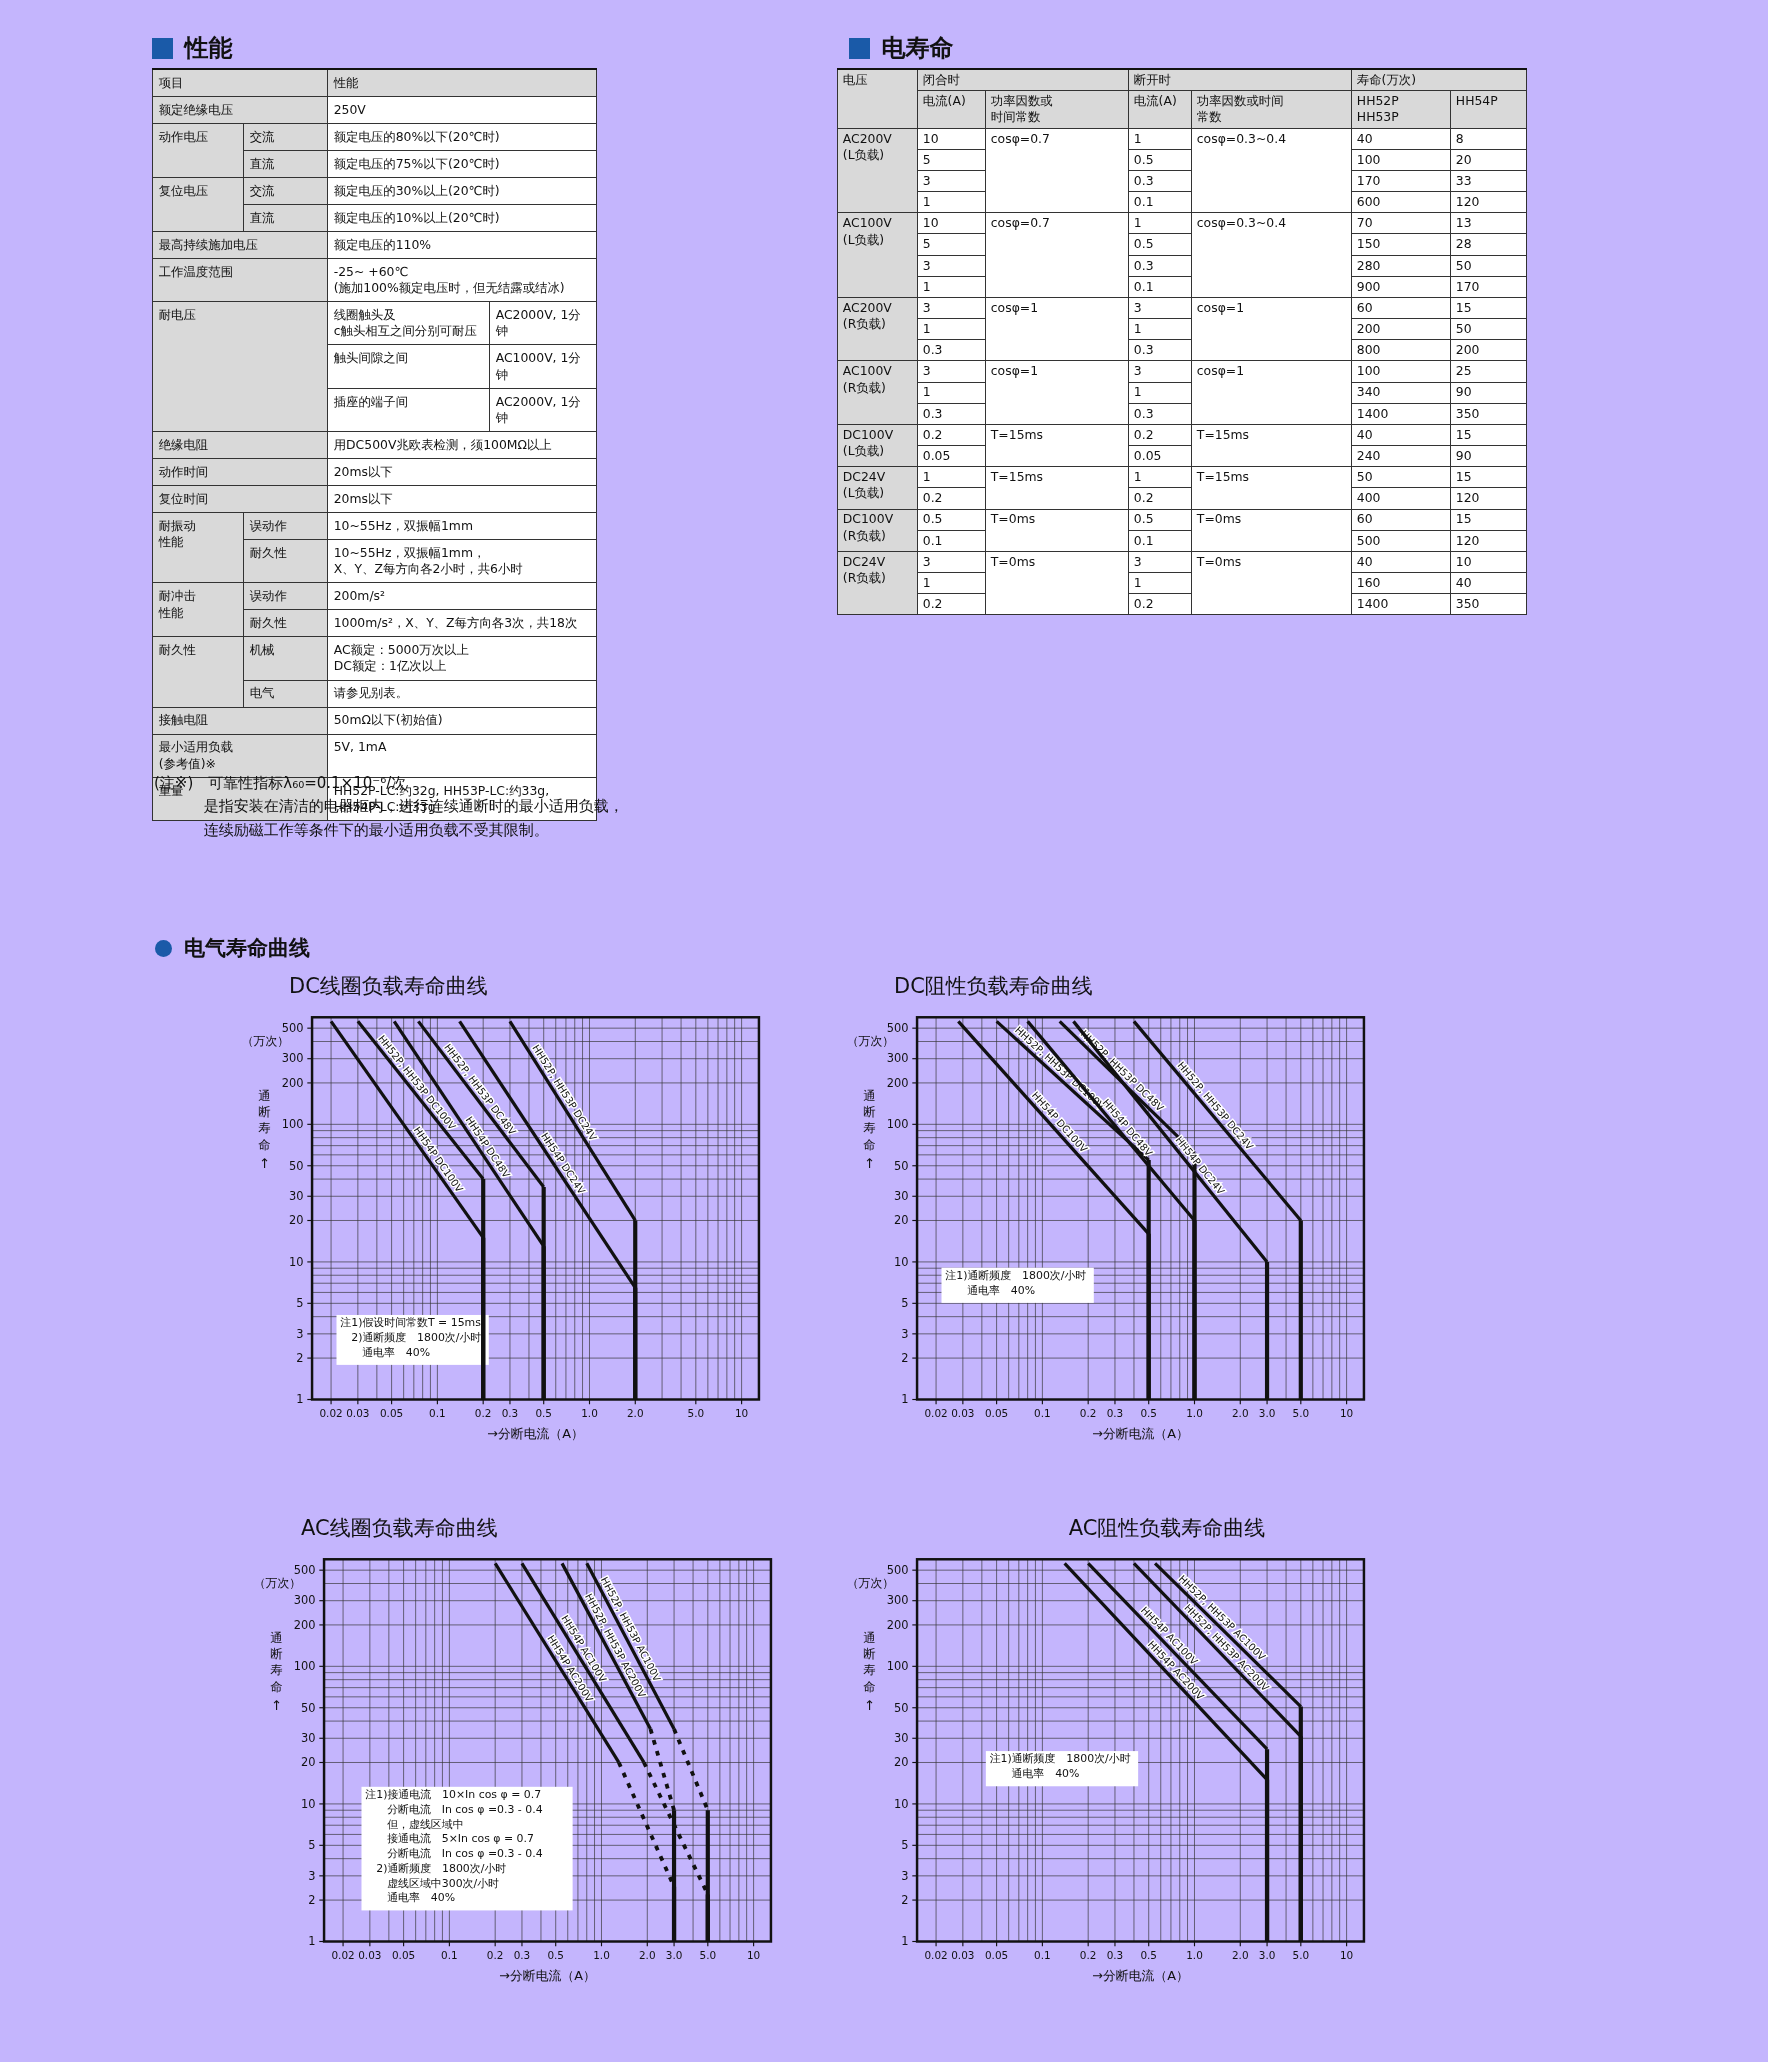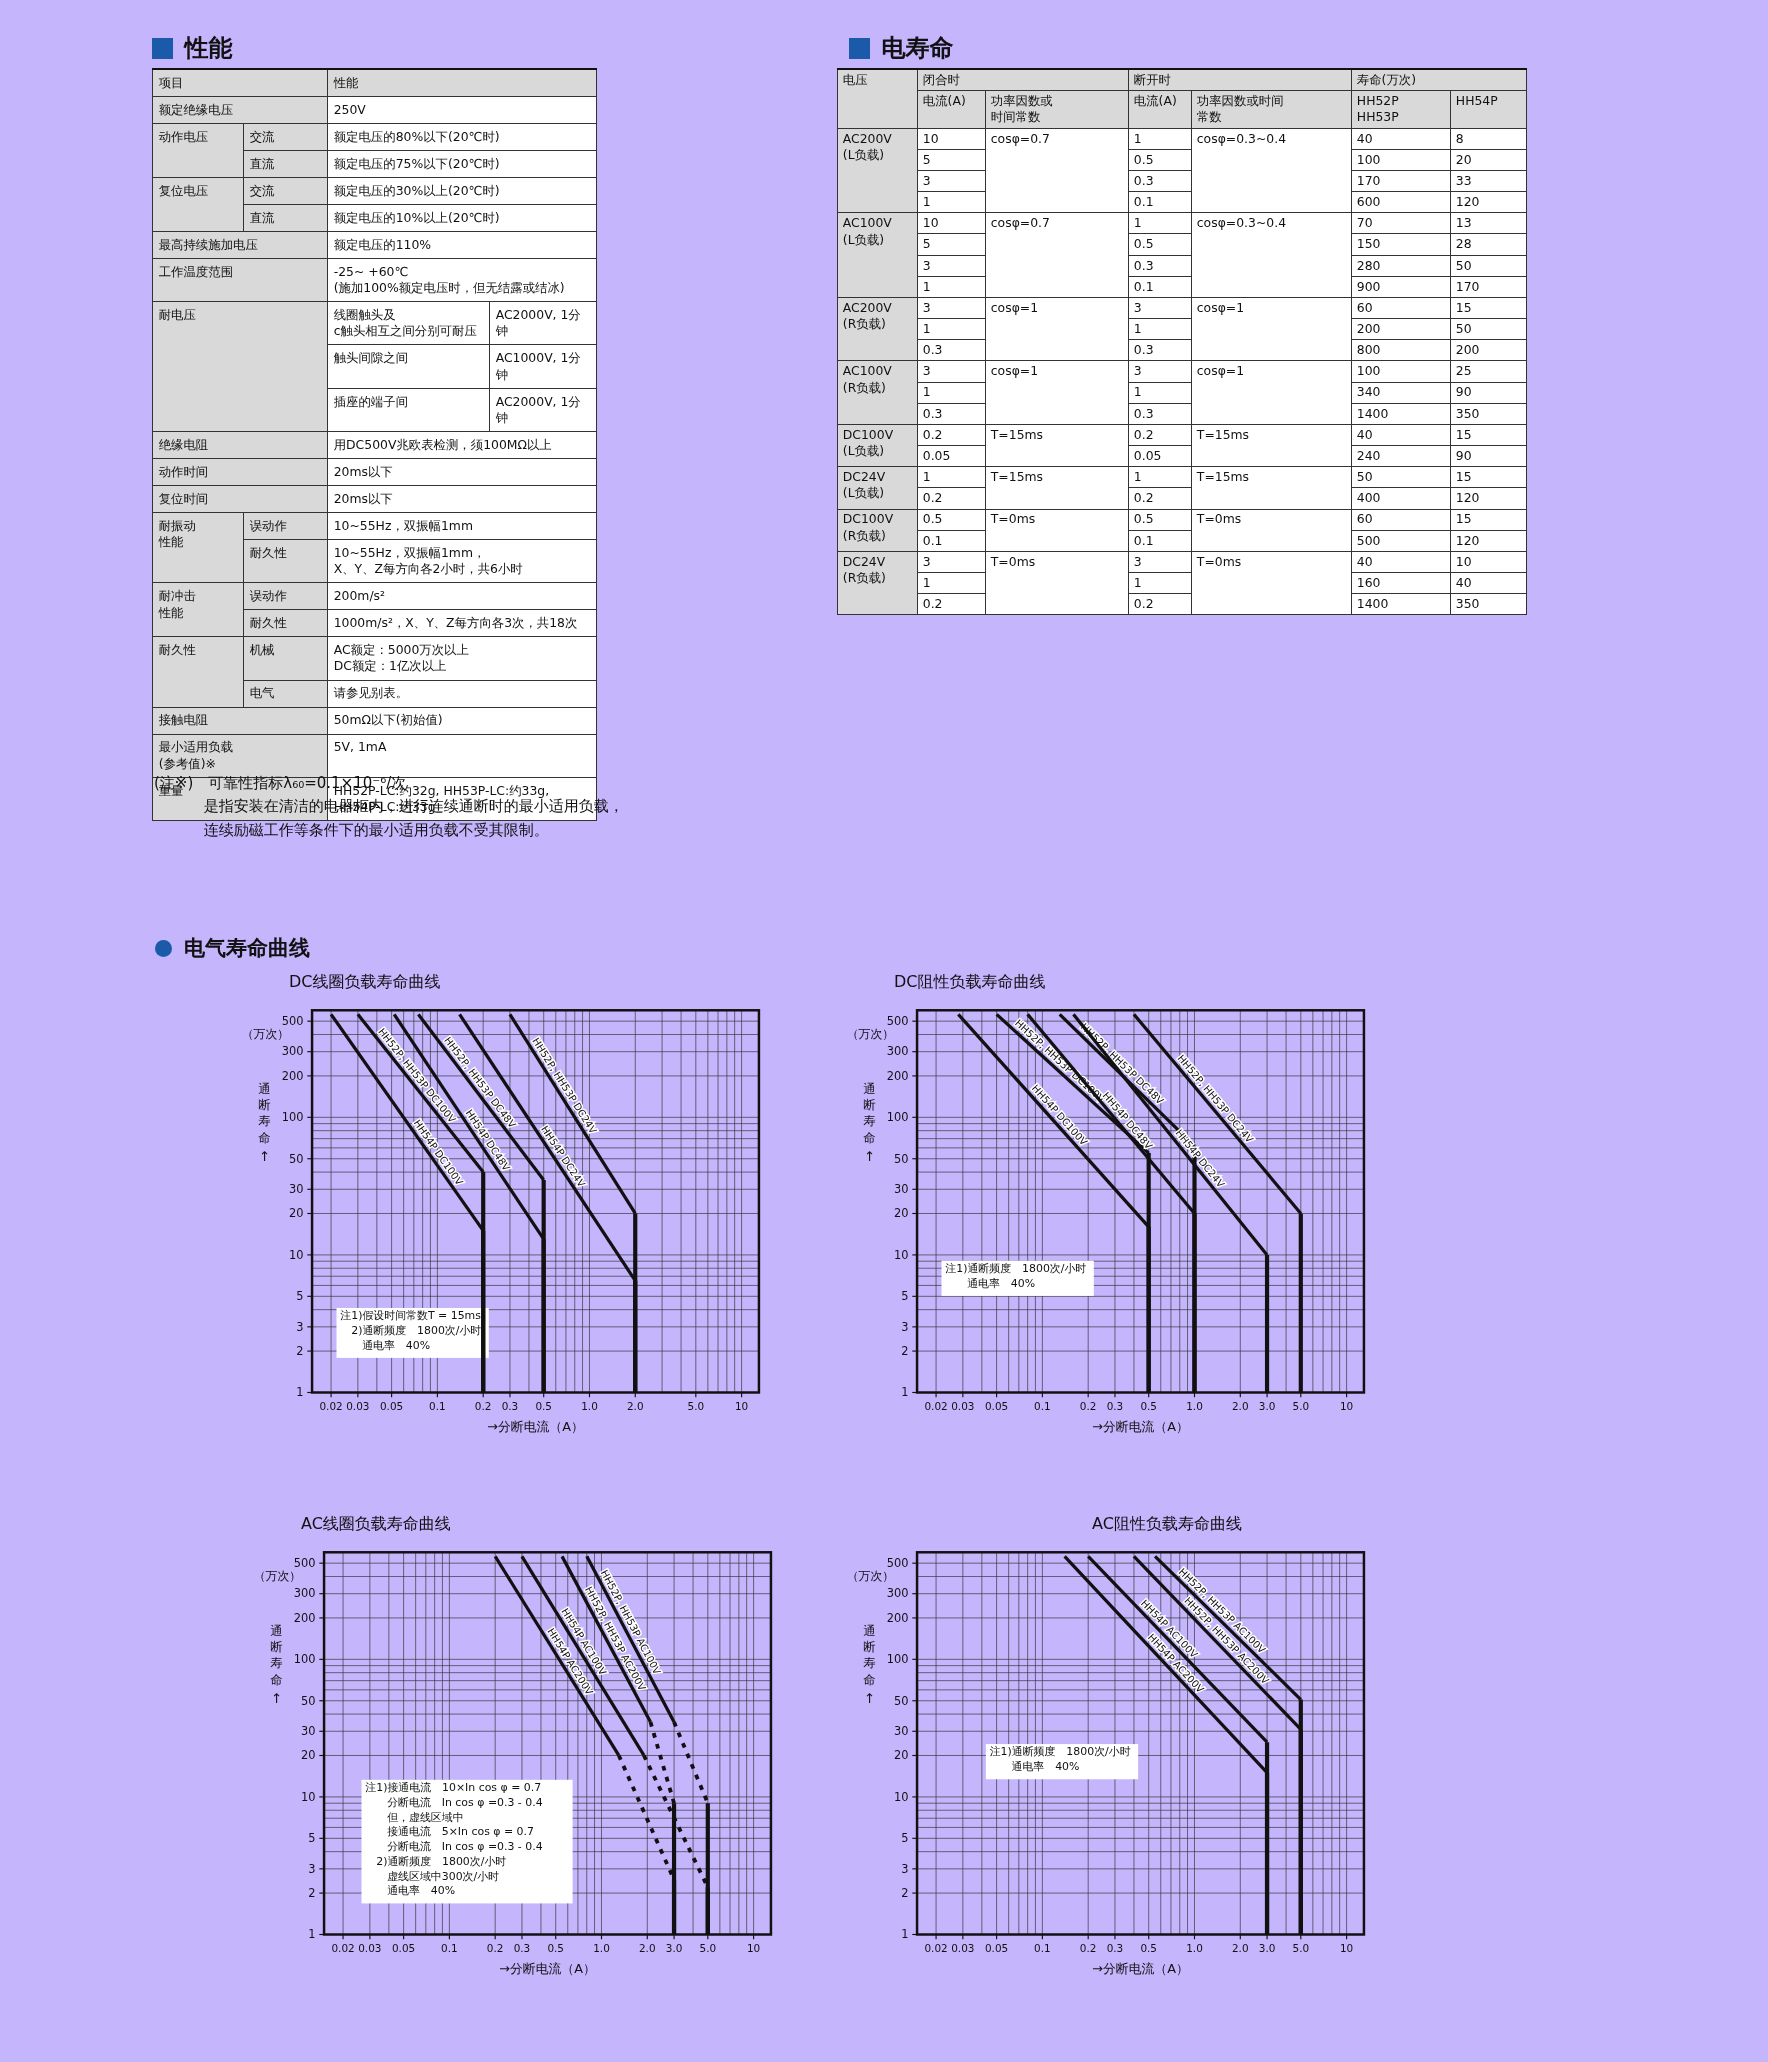--- a/index.html
+++ b/index.html
@@ -20,21 +20,21 @@
   tr.grp td{border-top:1.9px solid #111;}
   #perf-table td{padding:4.8px 5.7px;}
   #life-table td{padding:1.9px 4.8px;}
   #perf-table{left:152px;top:68px;width:443px;}
   #life-table{left:837px;top:68px;width:689px;}
 
   .note{position:absolute;font-size:15px;line-height:1.55;white-space:pre-line;}
   #perf-note{left:154px;top:772px;width:590px;}
 
   .chart{position:absolute;width:599px;}
-  .chart-title{font-size:16px;margin:0 0 1.9px 53px;font-weight:normal;}
+  .chart-title{font-size:21px;margin:0 0 1.9px 53px;font-weight:normal;}
   .chart-svg{display:block;}
   #chart-box-0{left:236px;top:972px;}
   #chart-box-1{left:841px;top:972px;}
   #chart-box-2{left:248px;top:1514px;}
   #chart-box-3{left:841px;top:1514px;text-align:center;}
 </style>
 </head>
 <body>
 
 <div id="page">

